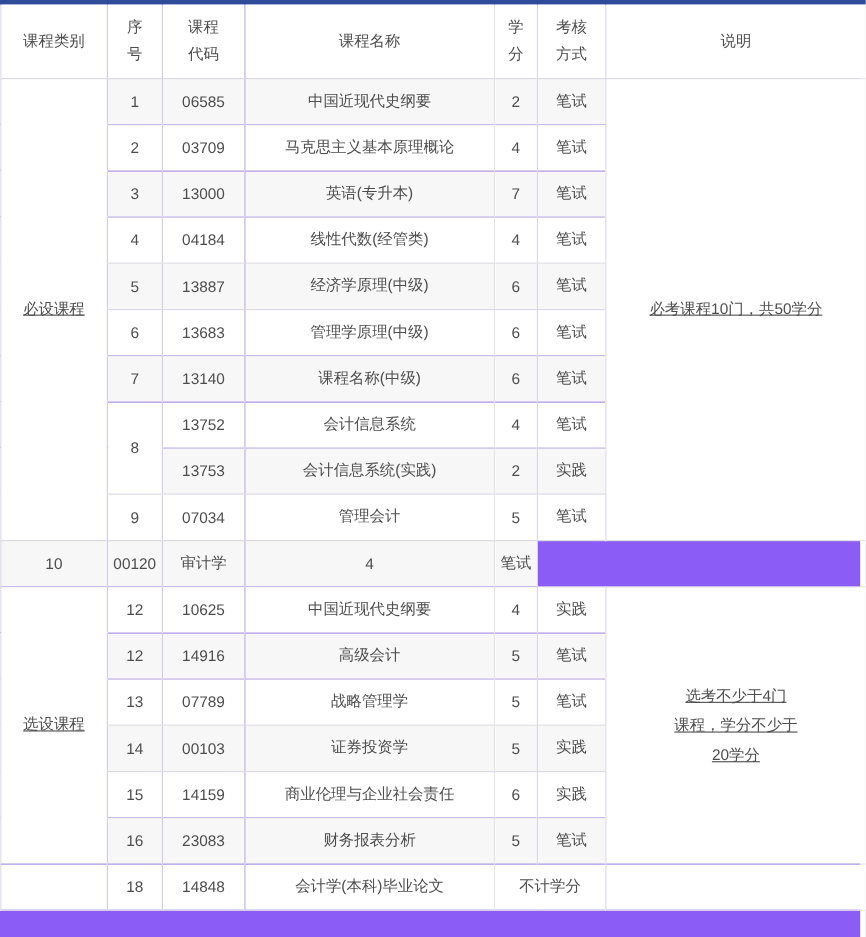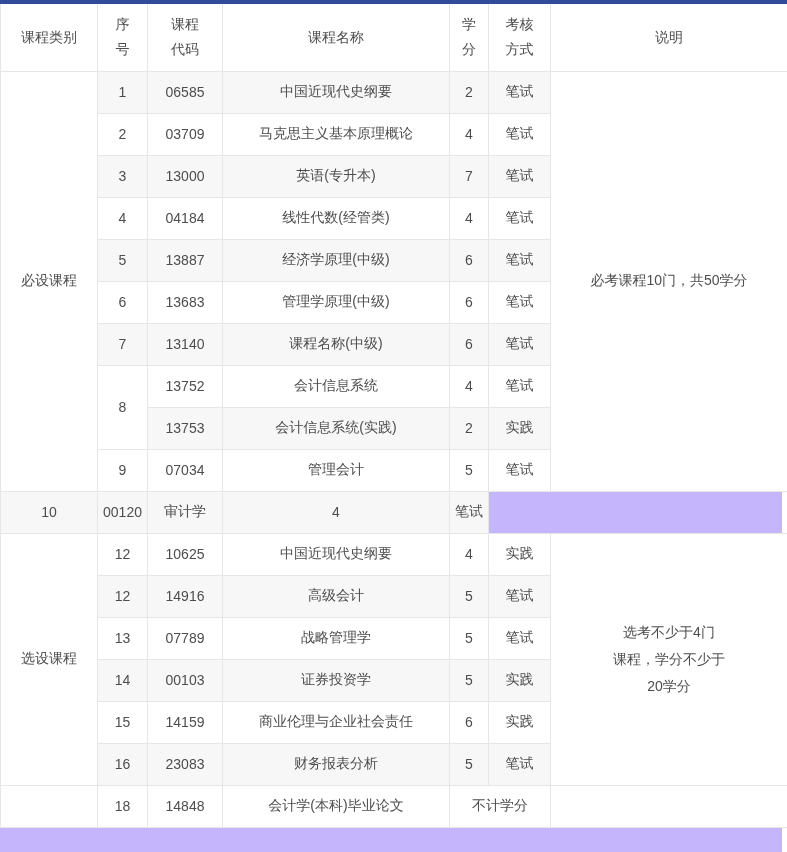--- a/index.html
+++ b/index.html
@@ -4,21 +4,21 @@
 <style>
   * { box-sizing: border-box; }
   html, body {
     margin: 0; padding: 0;
     background: #ffffff;
     font-family: "Liberation Sans", "DejaVu Sans", sans-serif;
   }
   .page {
     width: 782px;
     min-height: 852px;
-    background: #c4b5fd;
+    background: #8b5cf6;
   }
   table.curriculum {
     width: 787px;
     border-collapse: collapse;
     table-layout: fixed;
     border-top: 4px solid #2F4C9A;
     font-size: 14px;
     color: #4d4d4d;
   }
   table.curriculum th,
@@ -27,21 +27,21 @@
     text-align: center;
     vertical-align: middle;
     font-weight: normal;
     padding: 0 4px;
     overflow: hidden;
   }
   thead th { height: 69px; background: #ffffff; line-height: 25px; }
   tbody td { height: 42px; }
   tbody tr:nth-child(odd) td { background: #f7f7f7; }
   tbody tr:nth-child(even) td { background: #ffffff; }
-  tbody td.cat-cell, tbody td.note-cell { background: #ffffff !important; }
+  tbody td.cat-cell, tbody td.note-cell { background: #ffffff !important; text-decoration: underline; }
   .two-line span { display: block; line-height: 25px; }
   .note-cell .note-line { display: block; line-height: 27px; }
   
   col.c-cat   { width: 97px; }
   col.c-seq   { width: 50px; }
   col.c-code  { width: 75px; }
   col.c-name  { width: 227px; }
   col.c-credit{ width: 39px; }
   col.c-assess{ width: 62px; }
   col.c-note  { width: 237px; }

